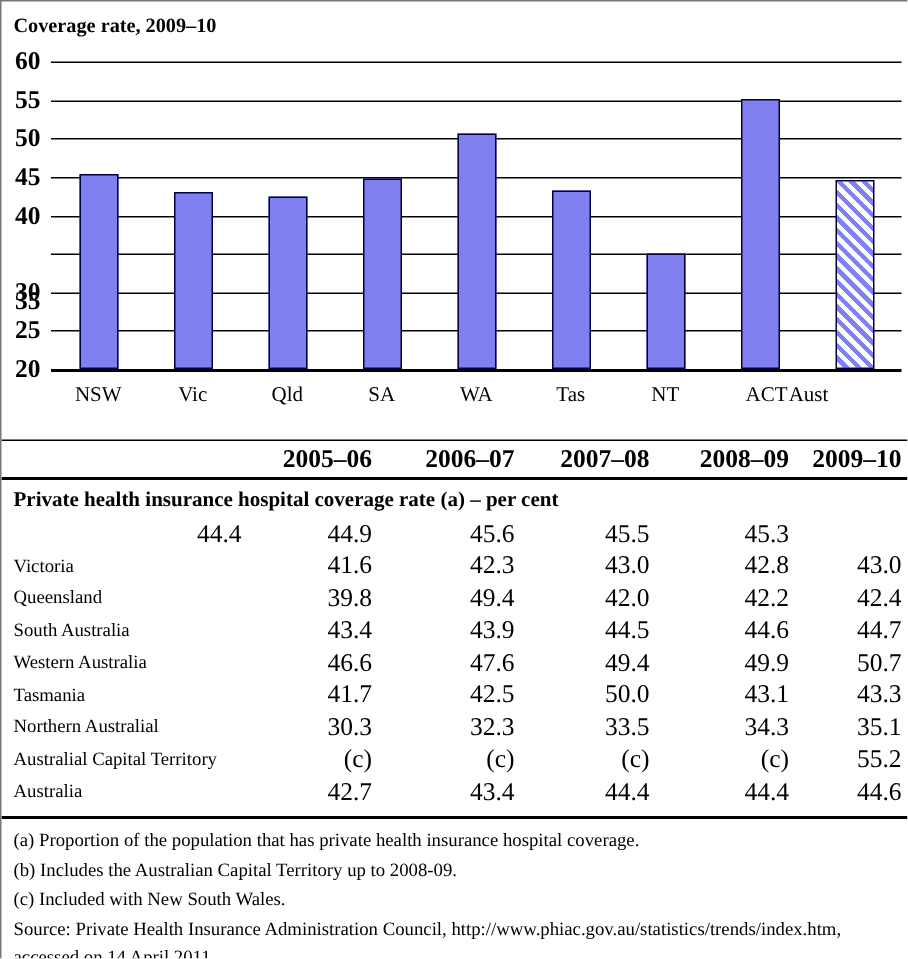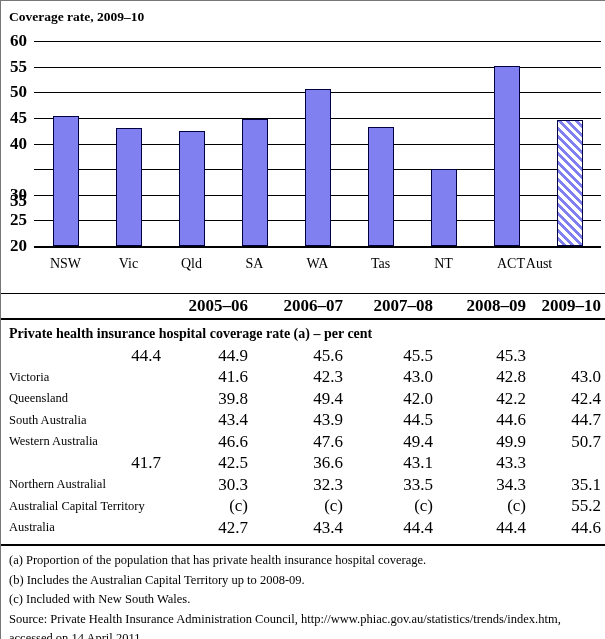--- a/index.html
+++ b/index.html
@@ -173,23 +173,24 @@
         </div>
         <div class="tgrid data-row">
           <div class="row-label">Western Australia</div>
           <div class="num">46.6</div>
           <div class="num">47.6</div>
           <div class="num">49.4</div>
           <div class="num">49.9</div>
           <div class="num">50.7</div>
         </div>
         <div class="tgrid data-row">
+          <div class="row-label">Tasmania</div>
           <div class="num">41.7</div>
           <div class="num">42.5</div>
-          <div class="num">36.6</div>
+          <div class="num">50.0</div>
           <div class="num">43.1</div>
           <div class="num">43.3</div>
         </div>
         <div class="tgrid data-row">
           <div class="row-label">Northern Australial</div>
           <div class="num">30.3</div>
           <div class="num">32.3</div>
           <div class="num">33.5</div>
           <div class="num">34.3</div>
           <div class="num">35.1</div>

